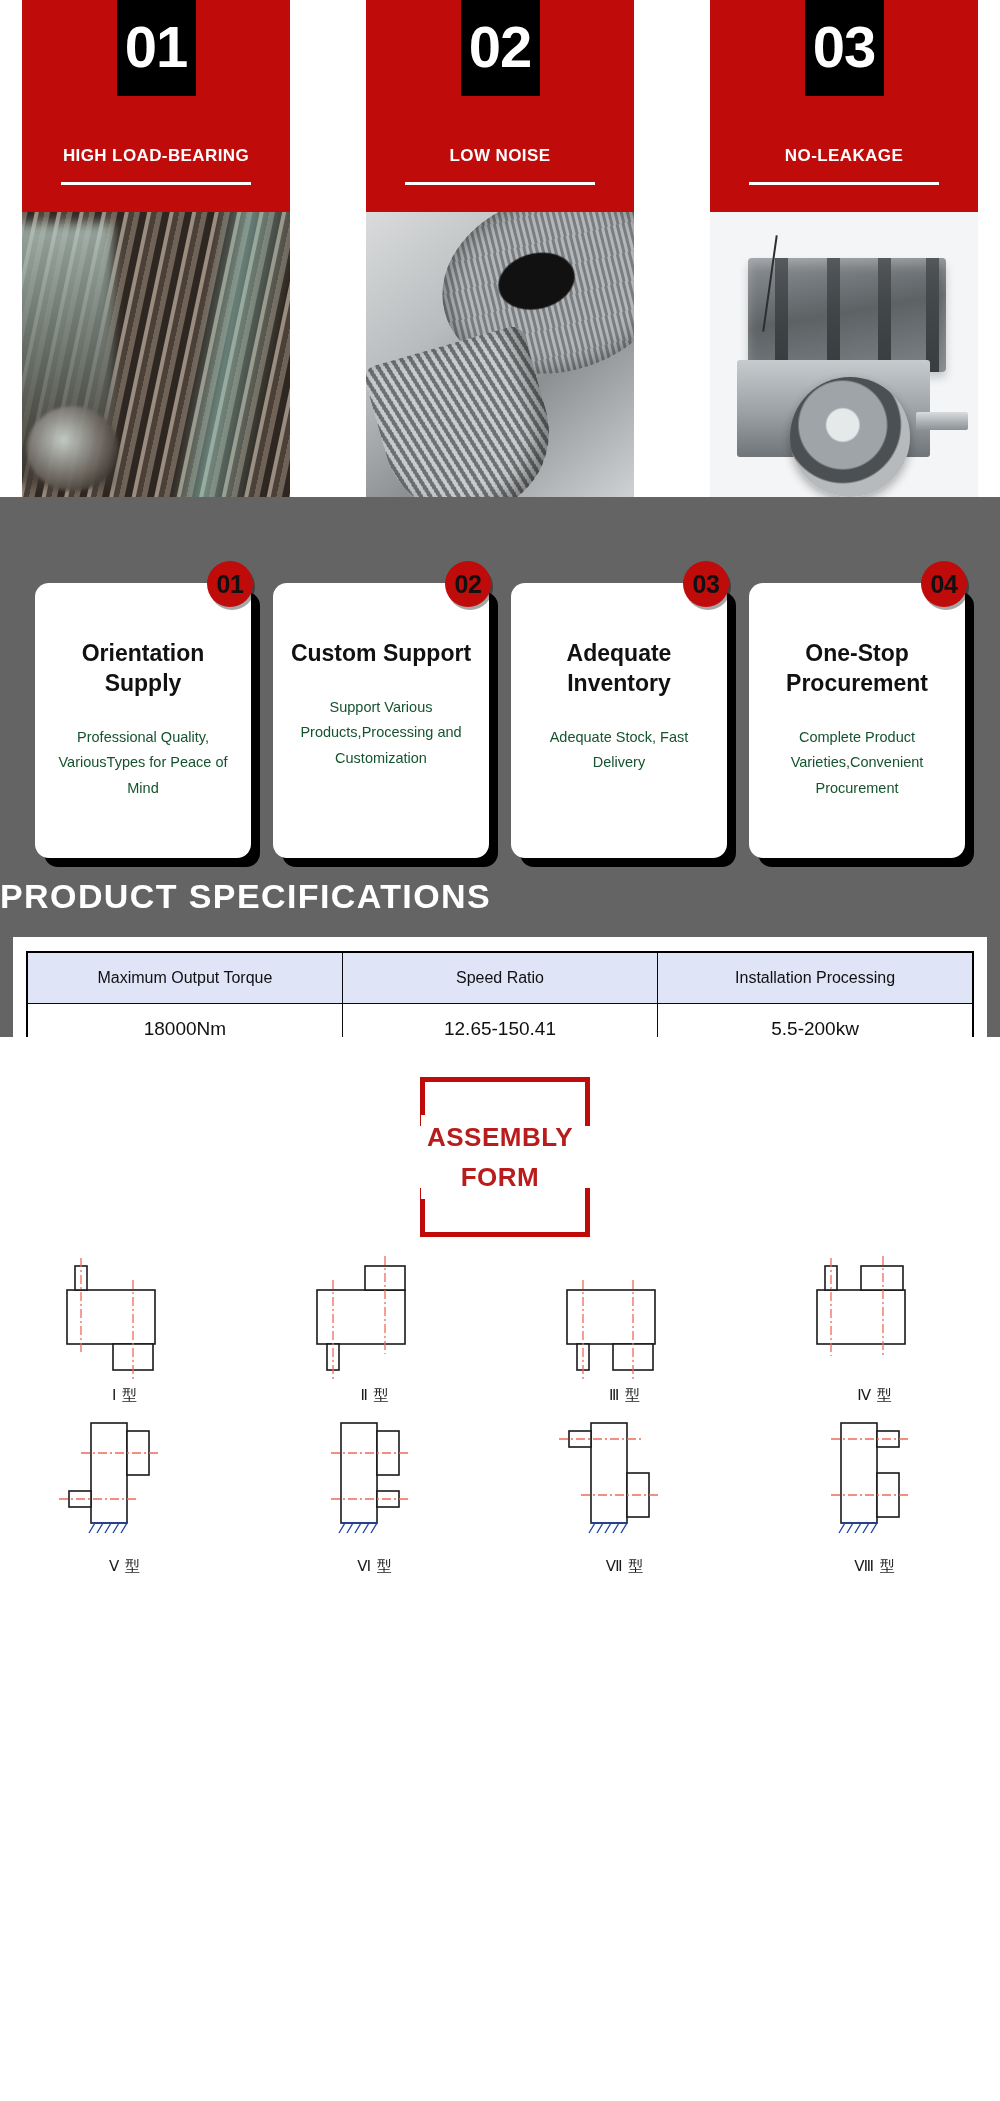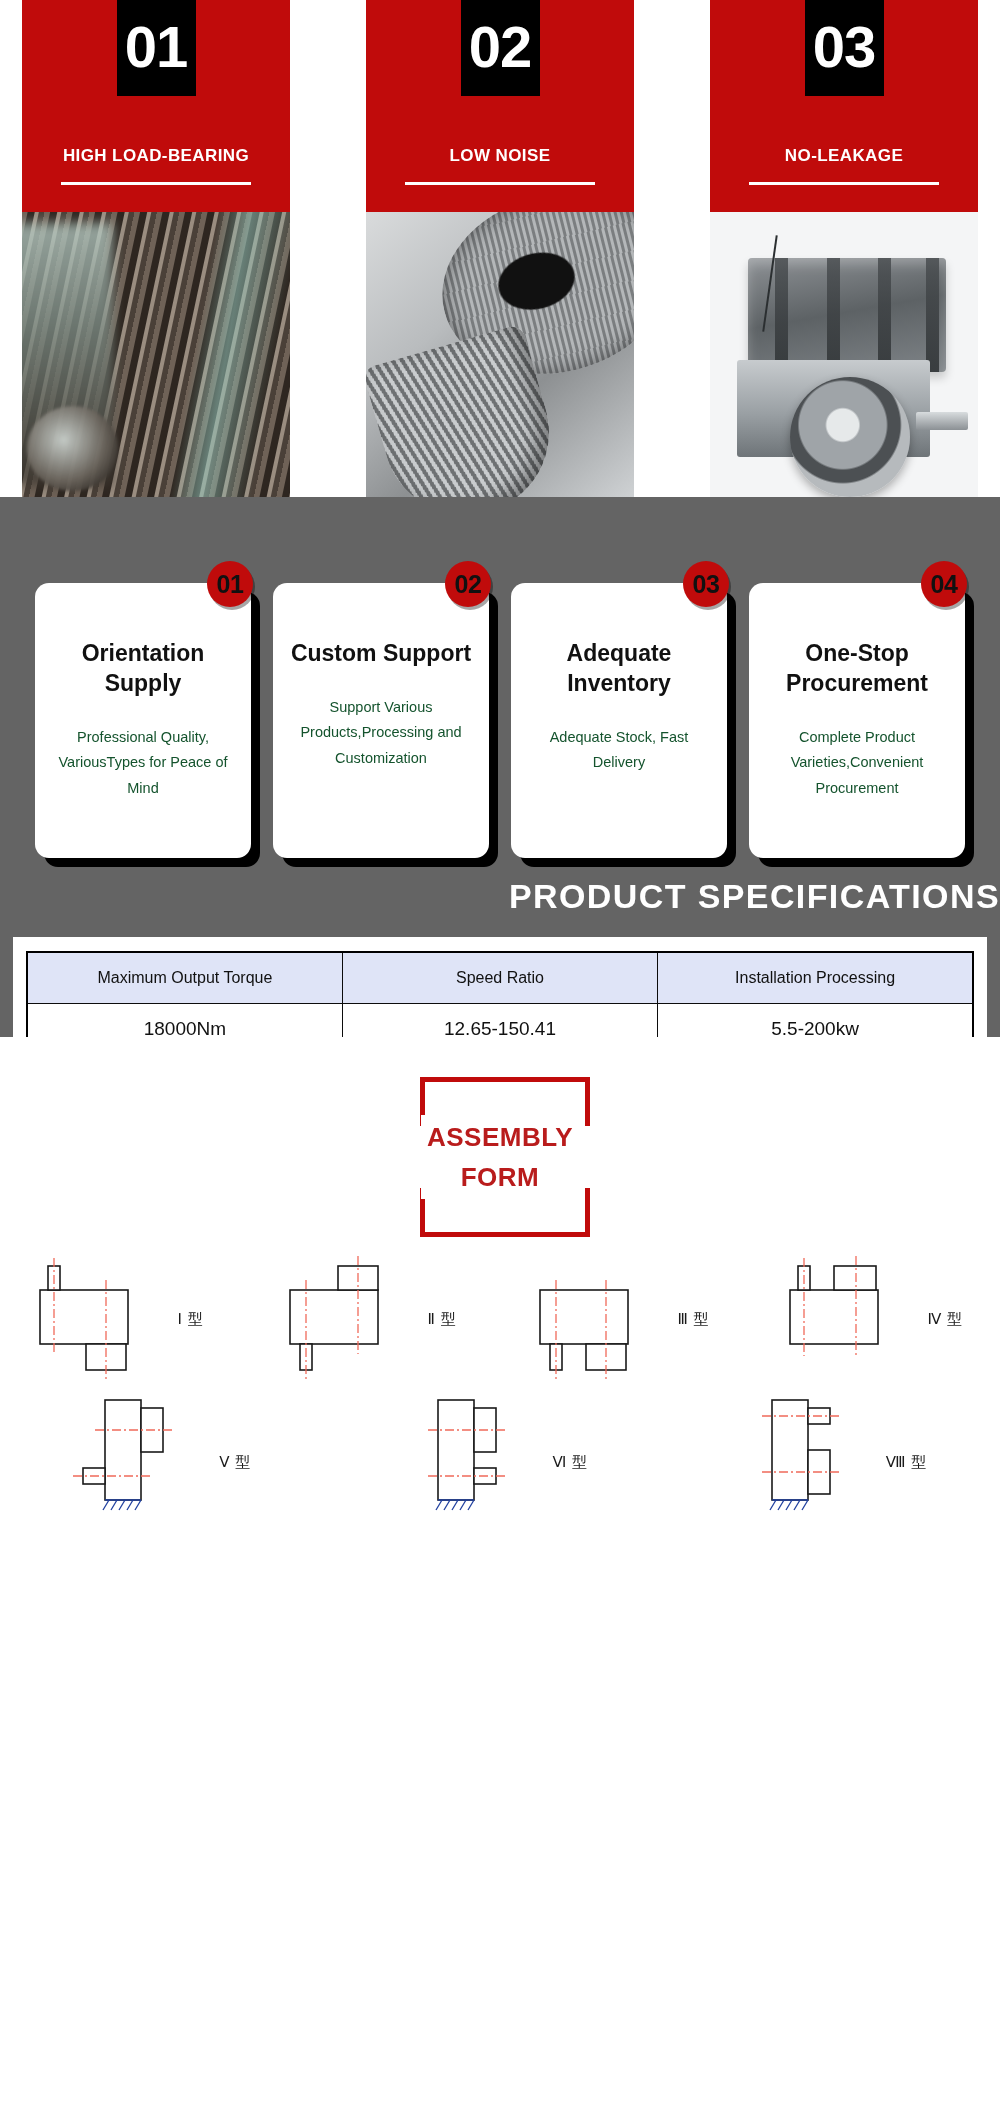--- a/index.html
+++ b/index.html
@@ -147,21 +147,21 @@
     margin-top:56px;text-align:center;color:#111111;
     font-size:23px;font-weight:bold;line-height:1.3;
     font-family:"Liberation Sans", sans-serif;
   }
   .card-desc{
     margin-top:26px;text-align:center;color:#14532d;
     font-size:14.5px;line-height:1.75;font-weight:400;
   }
   
   .spec-heading{
-    position:absolute;left:0;top:380px;width:1000px;text-align:right;
+    position:absolute;left:0;top:380px;width:1000px;text-align:left;
     color:#ffffff;font-size:34px;font-weight:bold;letter-spacing:1.4px;
   }
   .spec-table-wrap{
     position:absolute;left:13px;top:440px;width:974px;
     background:#ffffff;padding:14px 13px 16px 13px;box-sizing:border-box;
   }
   table.spec{
     width:100%;border-collapse:collapse;
     border:2px solid #000;
     table-layout:fixed;
@@ -192,21 +192,21 @@
     position:relative;z-index:2;background:#ffffff;padding:2px 6px;
     text-align:center;color:#b91c1c;font-size:26px;font-weight:bold;line-height:1.55;
     letter-spacing:.5px;
   }
   .diagrams{
     position:absolute;left:0;top:215px;width:1000px;
     display:flex;flex-direction:column;gap:8px;
   }
   .diag-row{display:flex;justify-content:space-around;align-items:flex-start;}
   .diag-cell{
-    width:215px;display:flex;align-items:center;
+    width:215px;display:flex;flex-direction:column;align-items:center;
   }
   .diag-svg{display:block;}
   .diag-label{
     margin-top:4px;font-size:15px;color:#1a1a1a;
     font-family:"Liberation Serif", serif;letter-spacing:1px;
   }
 </style>
 </head>
 <body>
 
@@ -445,41 +445,63 @@
               <line x1="50" y1="110" x2="44" y2="120"></line>
               <line x1="58" y1="110" x2="52" y2="120"></line>
               <line x1="66" y1="110" x2="60" y2="120"></line>
               <line x1="74" y1="110" x2="68" y2="120"></line>
               <line x1="82" y1="110" x2="76" y2="120"></line>
             </g>
           </svg>
           <div class="diag-label">Ⅵ 型</div>
         </div>
 
-
         <div class="diag-cell">
           <svg class="diag-svg" width="160" height="140" viewBox="0 0 160 140">
             <g fill="#fff" stroke="#1a1a1a" stroke-width="1.6">
               <rect x="46" y="10" width="36" height="100"></rect>
-              <rect x="82" y="18" width="22" height="16"></rect>
+              <rect x="24" y="18" width="22" height="16"></rect>
               <rect x="82" y="60" width="22" height="44"></rect>
             </g>
             <g stroke="#f06a5a" stroke-width="1.3" stroke-dasharray="9,3,2,3">
-              <line x1="36" y1="26" x2="116" y2="26"></line>
+              <line x1="14" y1="26" x2="96" y2="26"></line>
               <line x1="36" y1="82" x2="116" y2="82"></line>
             </g>
             <g stroke="#1f3f9e" stroke-width="1.3">
               <line x1="46" y1="110" x2="82" y2="110"></line>
               <line x1="50" y1="110" x2="44" y2="120"></line>
               <line x1="58" y1="110" x2="52" y2="120"></line>
               <line x1="66" y1="110" x2="60" y2="120"></line>
               <line x1="74" y1="110" x2="68" y2="120"></line>
               <line x1="82" y1="110" x2="76" y2="120"></line>
             </g>
           </svg>
+          <div class="diag-label">Ⅶ 型</div>
+        </div>
+
+        <div class="diag-cell">
+          <svg class="diag-svg" width="160" height="140" viewBox="0 0 160 140">
+            <g fill="#fff" stroke="#1a1a1a" stroke-width="1.6">
+              <rect x="46" y="10" width="36" height="100"></rect>
+              <rect x="82" y="18" width="22" height="16"></rect>
+              <rect x="82" y="60" width="22" height="44"></rect>
+            </g>
+            <g stroke="#f06a5a" stroke-width="1.3" stroke-dasharray="9,3,2,3">
+              <line x1="36" y1="26" x2="116" y2="26"></line>
+              <line x1="36" y1="82" x2="116" y2="82"></line>
+            </g>
+            <g stroke="#1f3f9e" stroke-width="1.3">
+              <line x1="46" y1="110" x2="82" y2="110"></line>
+              <line x1="50" y1="110" x2="44" y2="120"></line>
+              <line x1="58" y1="110" x2="52" y2="120"></line>
+              <line x1="66" y1="110" x2="60" y2="120"></line>
+              <line x1="74" y1="110" x2="68" y2="120"></line>
+              <line x1="82" y1="110" x2="76" y2="120"></line>
+            </g>
+          </svg>
           <div class="diag-label">Ⅷ 型</div>
         </div>
 
       </div>
 
     </div>
 
   </div>
 
 </div>

